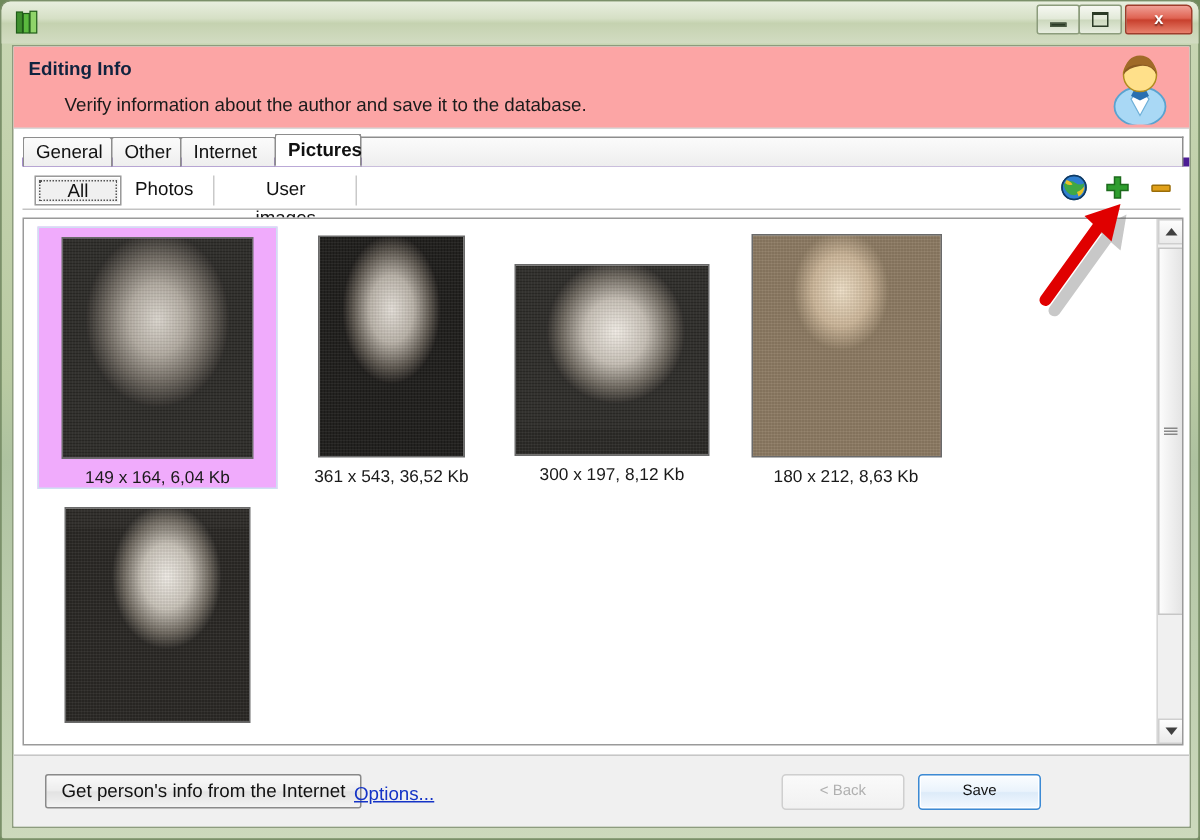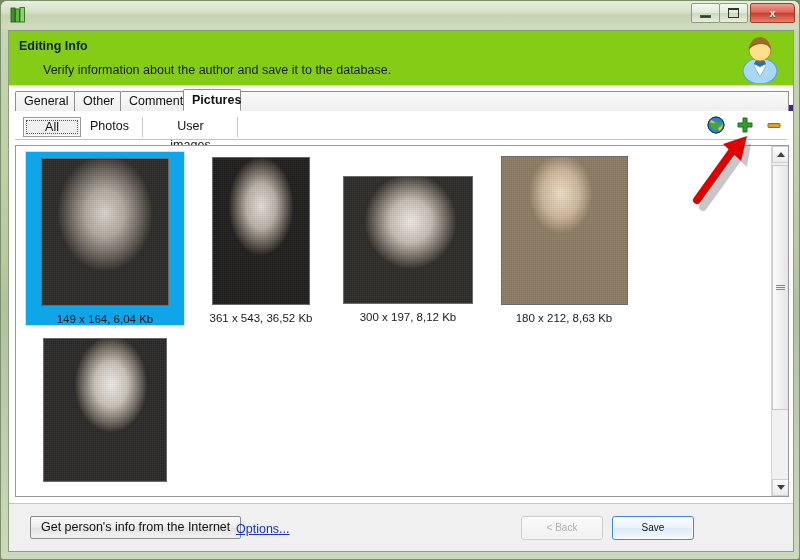--- a/index.html
+++ b/index.html
@@ -83,21 +83,21 @@
     width: 786px; height: 522px;
     background: #ffffff;
     border: 1px solid #8d9c7e;
     overflow: hidden;
   }
 
   
   #header {
     position: relative;
     height: 55px;
-    background: #84cc16;
+    background: #fca5a5;
     border-bottom: 1px solid #d8d8d8;
   }
   #header-title {
     position: absolute; left: 10px; top: 8px;
     font-size: 12.5px; font-weight: bold; color: #10233f;
   }
   #header-sub {
     position: absolute; left: 34px; top: 32px;
     font-size: 12.5px; color: #1b1b1b;
   }
@@ -188,21 +188,21 @@
     position: absolute;
     left: 0; top: 0;
     width: 755px; height: 350px;
     overflow: hidden;
   }
   .thumb {
     position: absolute;
     text-align: center;
   }
   .thumb.selected {
-    background: #0ea5e9;
+    background: #f0abfc;
     border: 1px solid #cfe0f2;
   }
   .thumb .pic {
     display: block;
     margin: 0 auto;
     border: 1px solid #6a6a6a;
     position: relative;
     overflow: hidden;
   }
   .thumb .cap {
@@ -355,21 +355,21 @@
           <circle cx="25" cy="17" r="11" fill="#ffe08a" stroke="#b08c20" stroke-width="1"></circle>
           <path d="M14 17 a11 11 0 0 1 22 0 q-3 -7 -11 -6 q-8 1 -11 6 z" fill="#8a5a22"></path>
           <path d="M14 16 q2 -12 11 -12 q9 0 11 12 q-2 -6 -11 -6 q-9 0 -11 6 z" fill="#a06a28"></path>
         </svg>
       </div>
     </div>
 
     <div id="tabstrip">
       <div class="tab" style="left:0px;width:60px;">General</div>
       <div class="tab" style="left:59px;width:47px;">Other</div>
-      <div class="tab" style="left:105px;width:64px;">Comment</div>
+      <div class="tab" style="left:105px;width:64px;">Internet</div>
       <div class="tab active" style="left:168px;width:58px;font-weight:bold;">Pictures</div>
       <div id="tabfill" style="left:225px;width:549px;"></div>
     </div>
 
     <div id="tabpage">
 
       <div id="subtabs">
         <div class="subtab sel" style="left:8px;width:58px;">
           <span class="focusdots"></span>
           <span>All</span>

